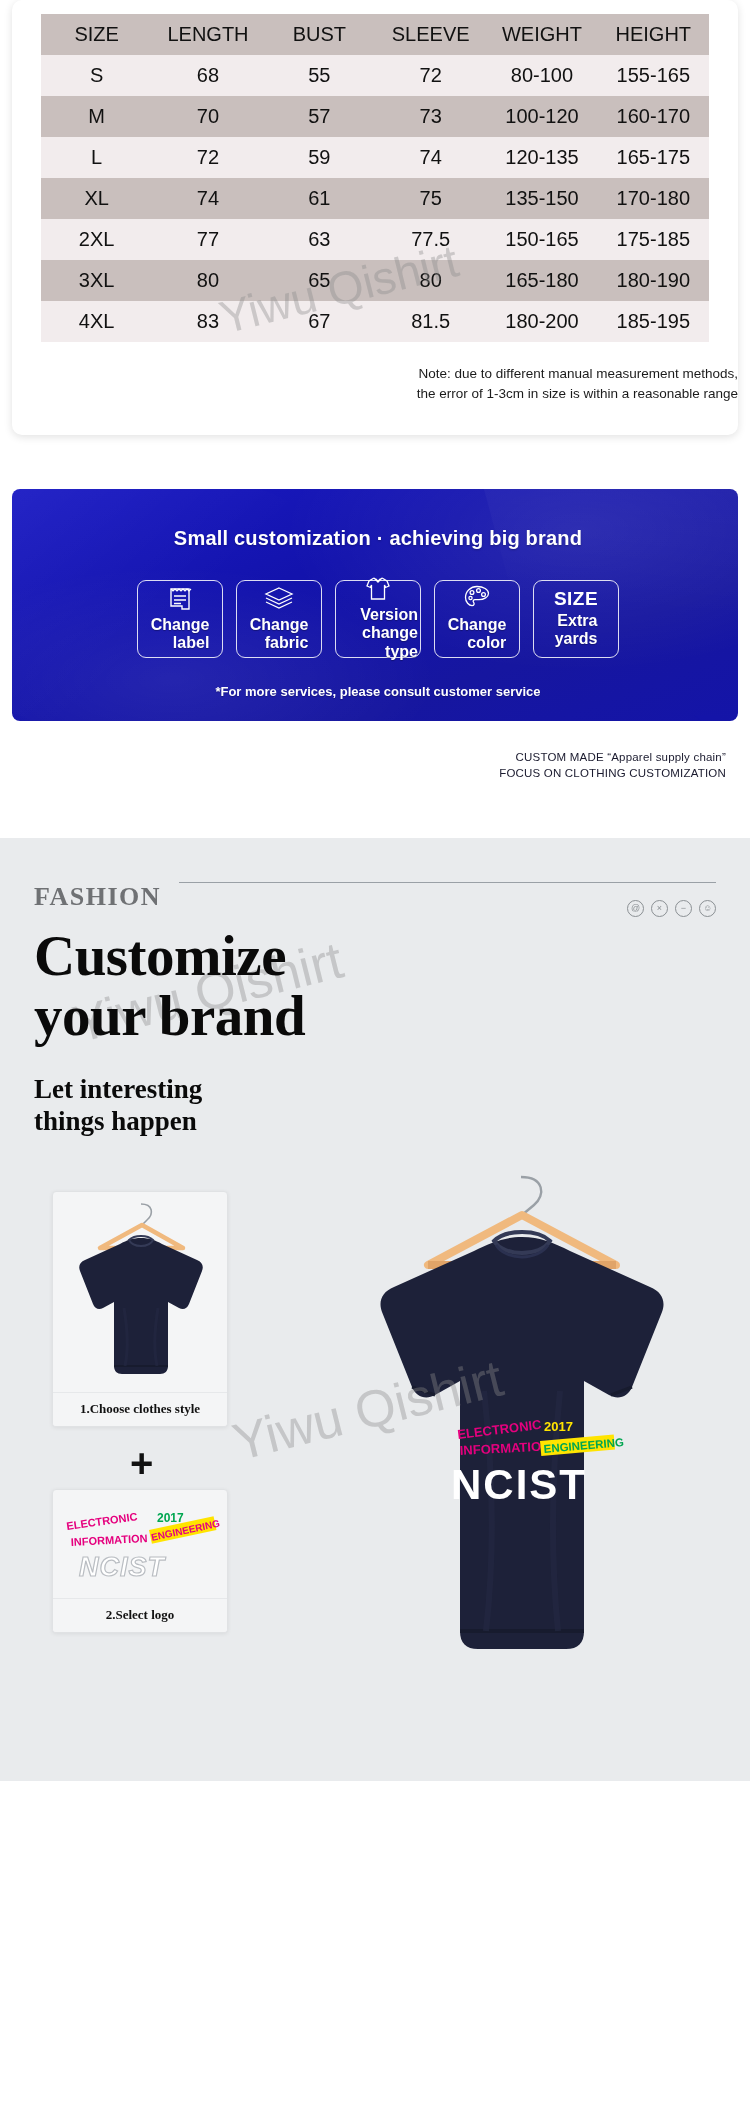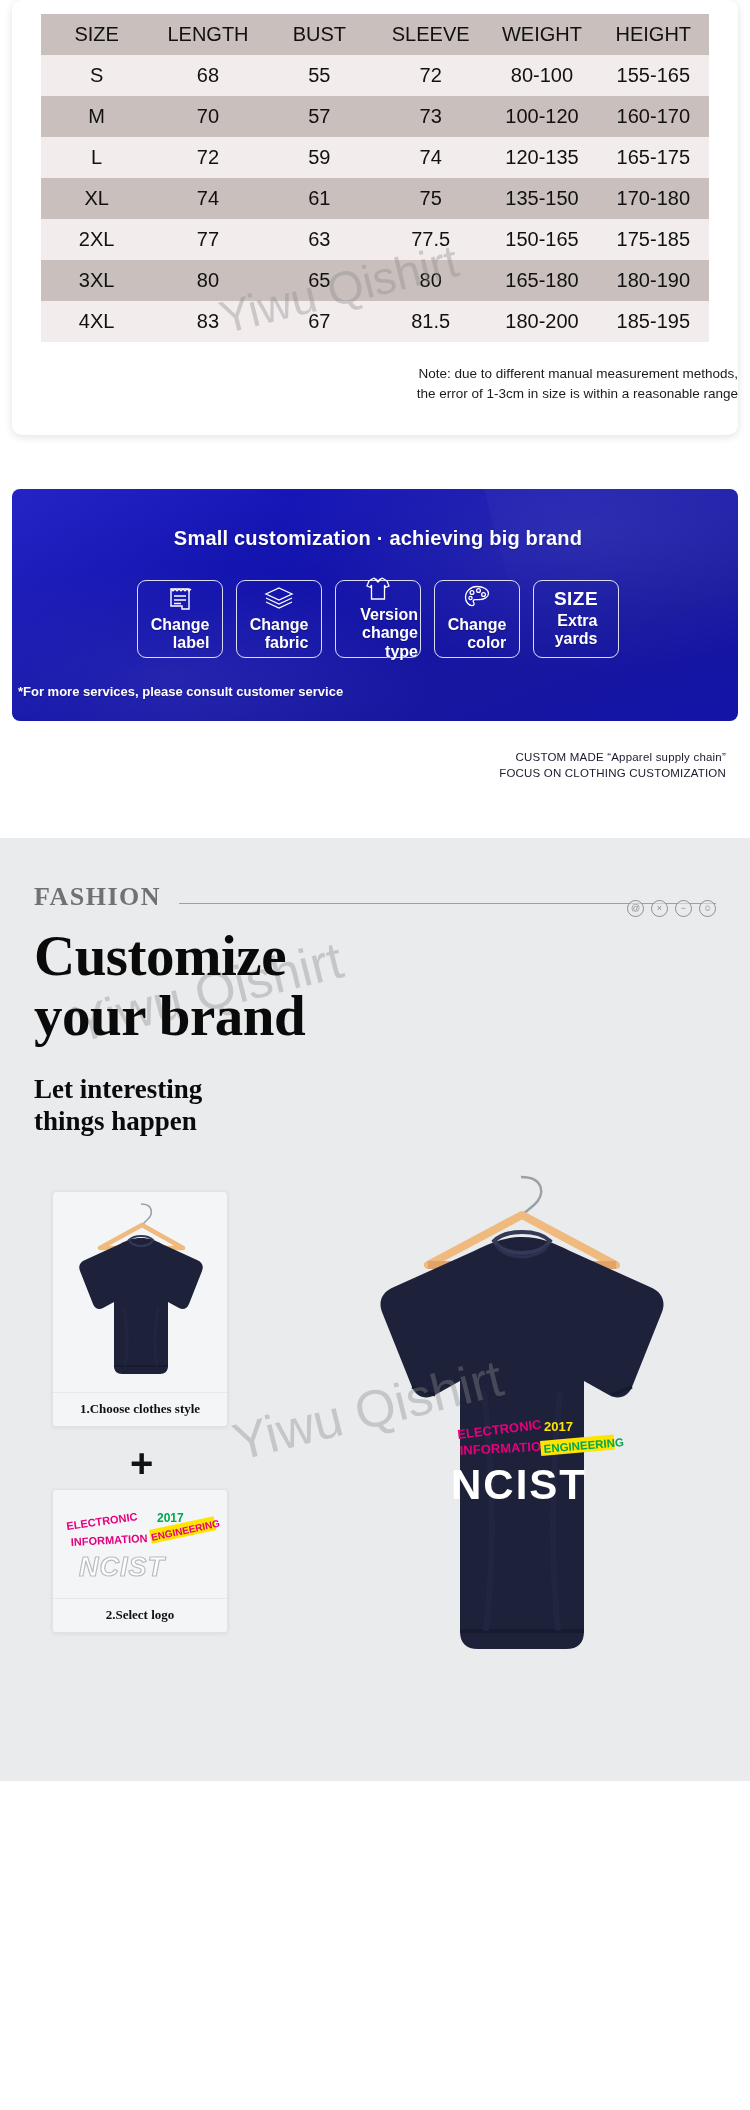--- a/index.html
+++ b/index.html
@@ -139,20 +139,21 @@
     text-shadow: 0 1px 1px rgba(0,0,0,.3);
   }
   .service-box.size-box .size-word {
     color: #fff;
     font-size: 19px;
     font-weight: bold;
     letter-spacing: .5px;
     line-height: 1;
   }
   .blue-footnote {
+    text-align: center;
     color: #ffffff;
     font-size: 13px;
     font-weight: bold;
     margin-top: 26px;
     position: relative;
     z-index: 2;
     text-shadow: 0 1px 1px rgba(0,0,0,.25);
   }
   .tail {
     position: absolute;
@@ -179,21 +180,21 @@
   
   .fashion-section {
     background: #e9ebed;
     padding: 44px 0 60px 0;
     position: relative;
     overflow: hidden;
   }
   .fashion-inner { position: relative; padding: 0 34px; }
   .fashion-head {
     display: flex;
-    align-items: flex-end;
+    align-items: flex-start;
     gap: 18px;
   }
   .fashion-kicker {
     font-size: 26px;
     font-weight: bold;
     color: #6f7174;
     letter-spacing: 1.5px;
     font-family: "Liberation Serif", serif;
   }
   .fashion-rule {

